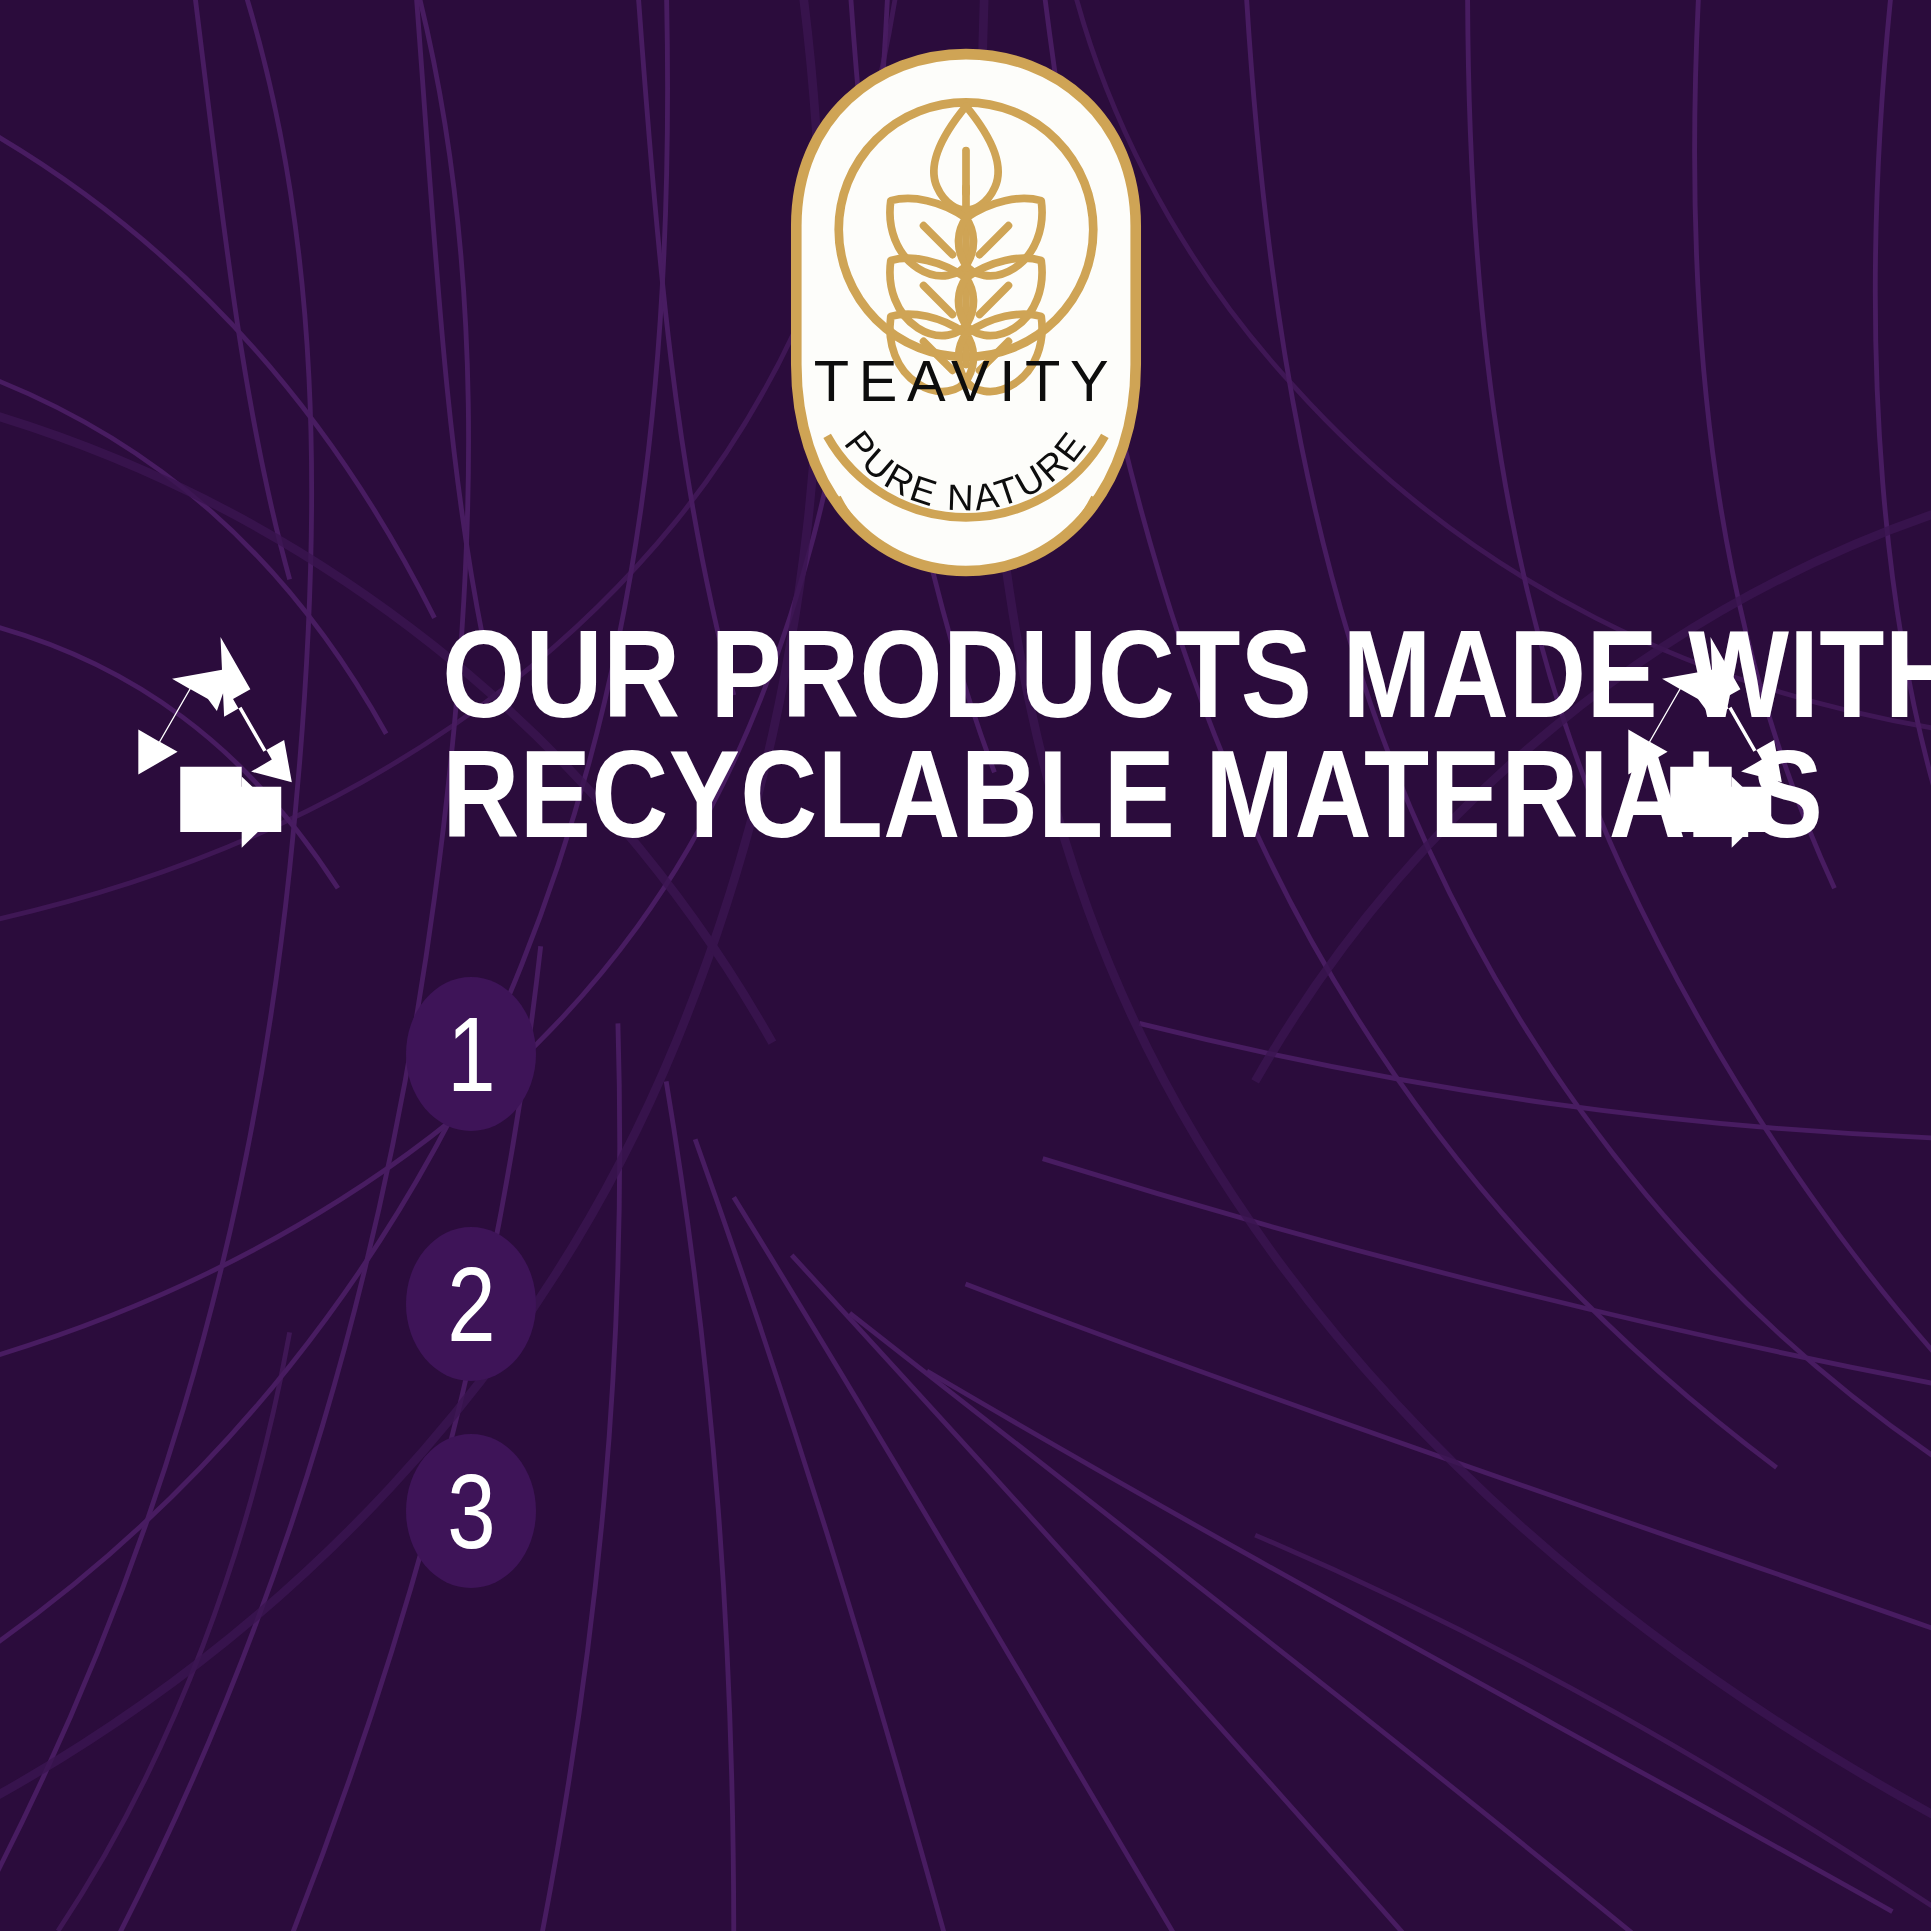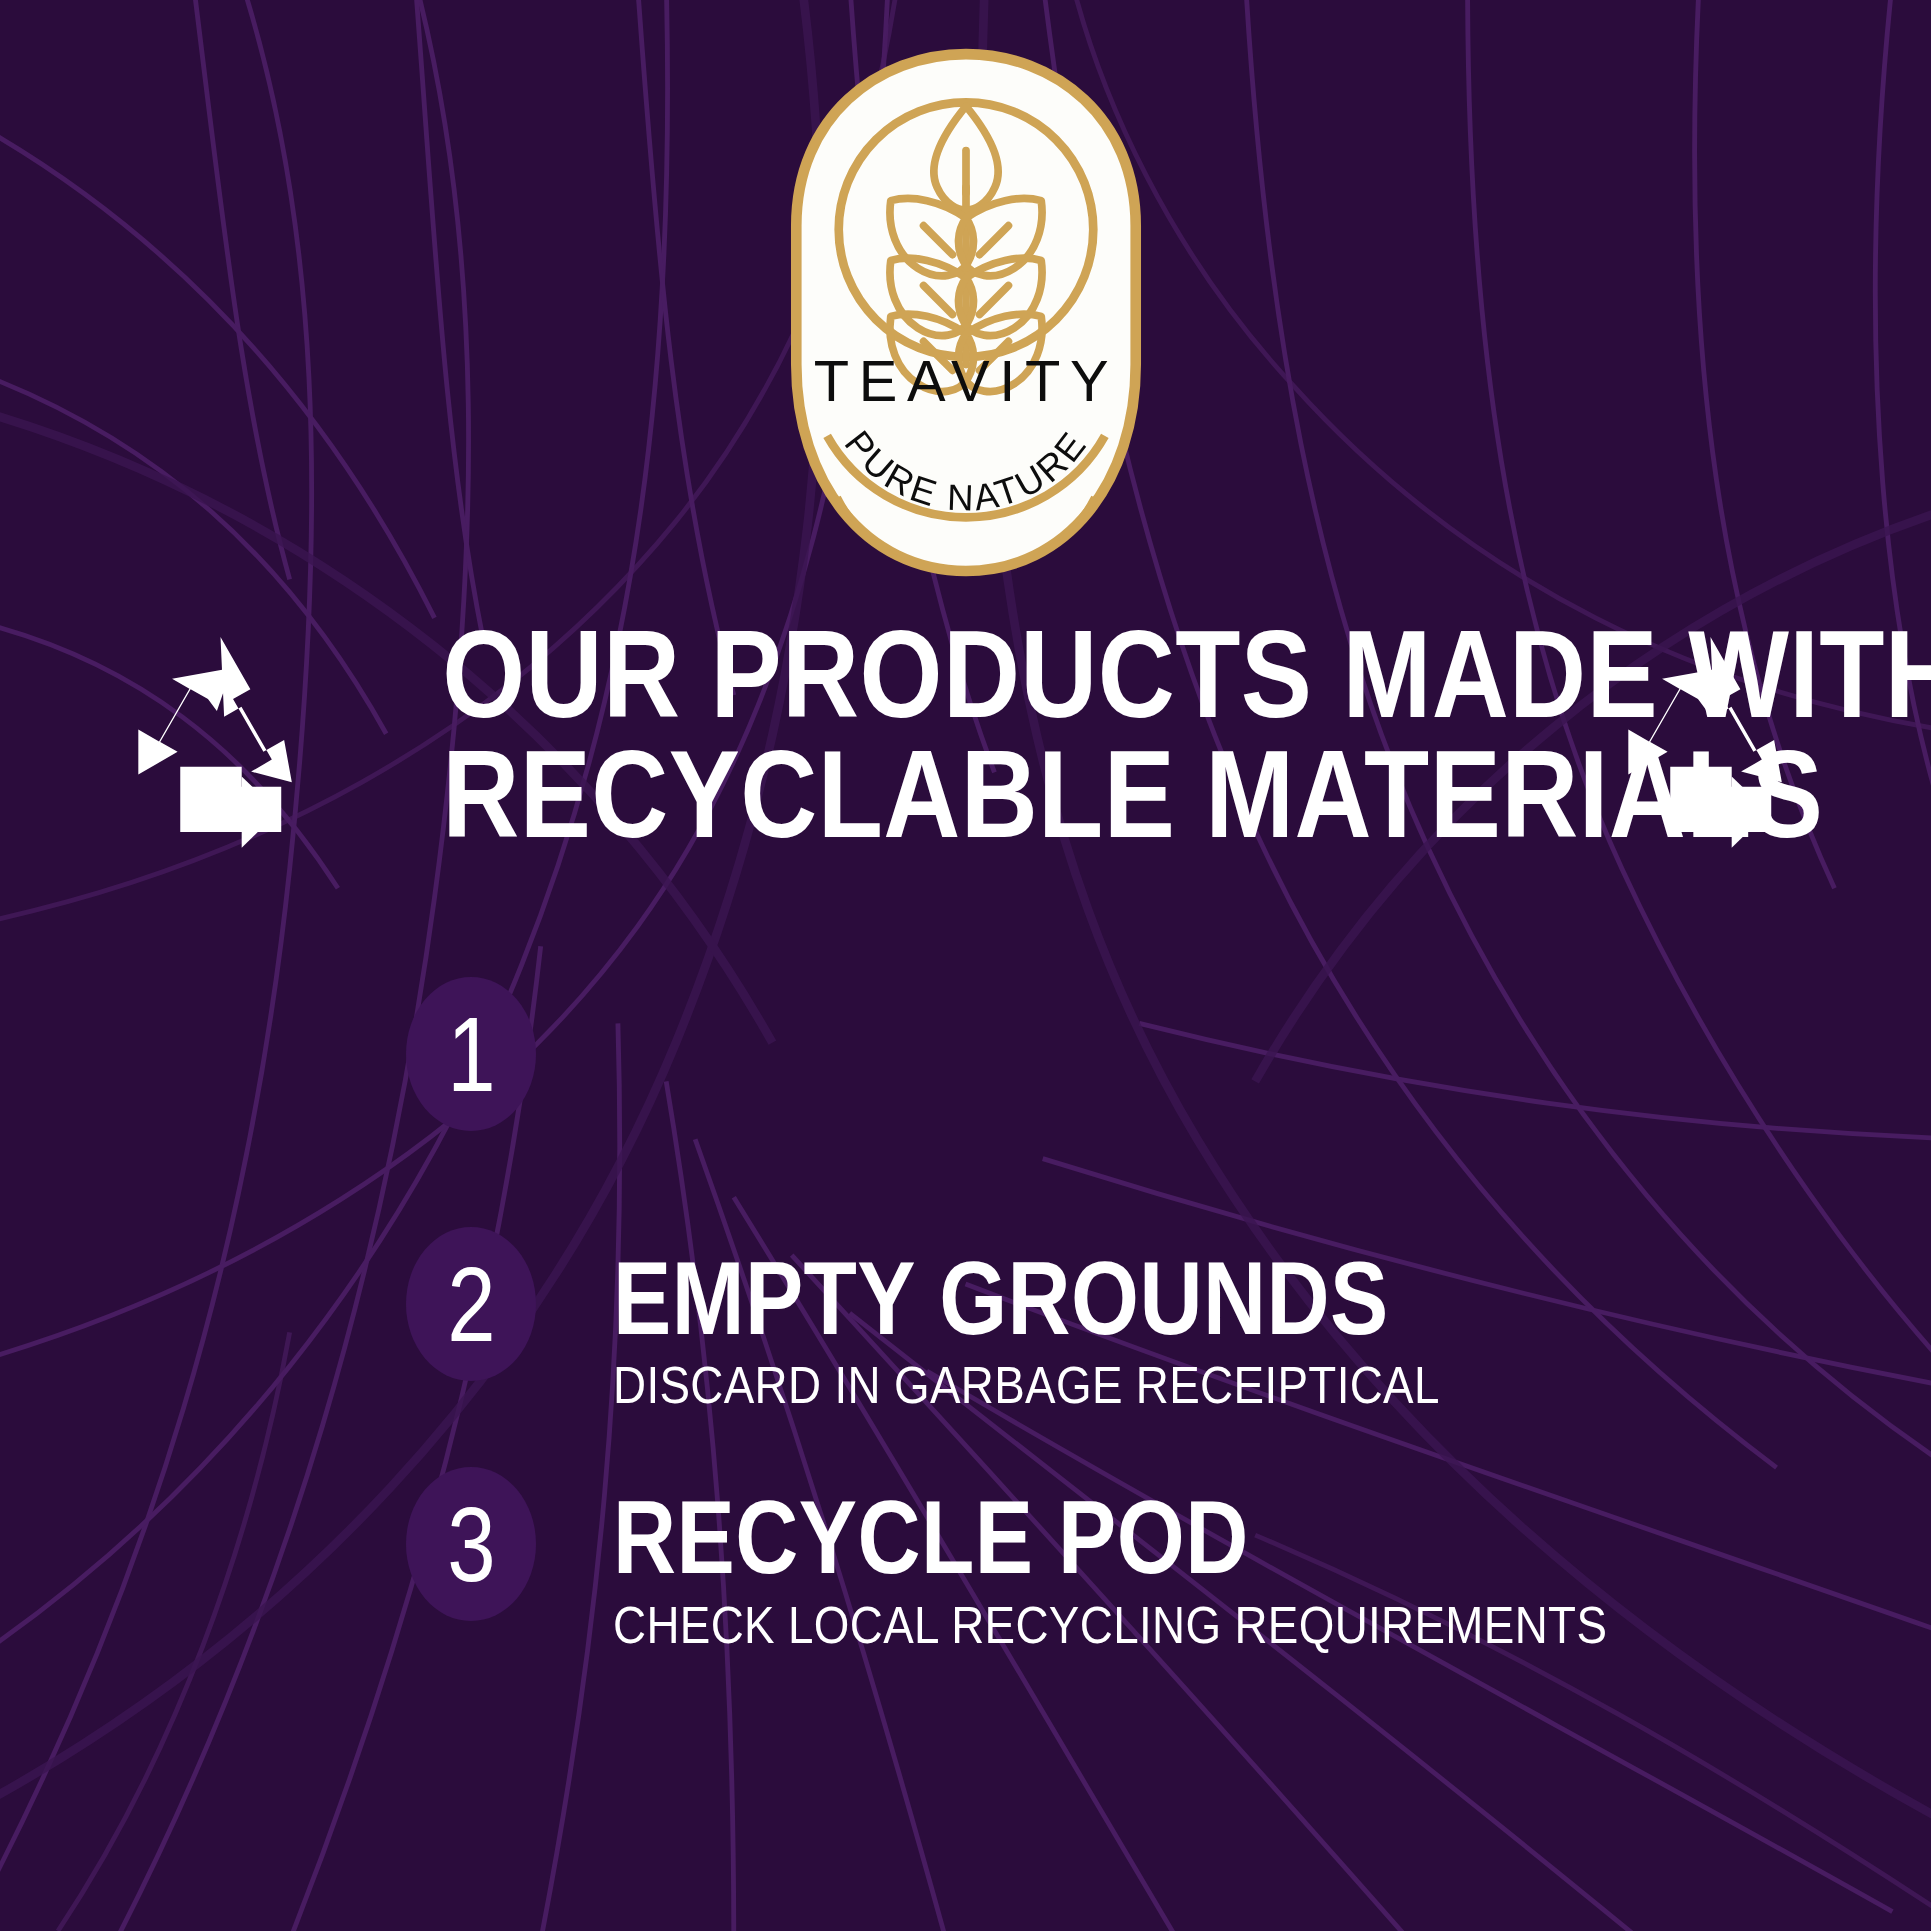--- a/index.html
+++ b/index.html
@@ -297,31 +297,23 @@
     <div class="step-row" id="step-1">
       <div class="step-badge">
         <span class="step-num">1</span>
       </div>
     </div>
 
     <div class="step-row" id="step-2">
       <div class="step-badge">
         <span class="step-num">2</span>
       </div>
-      <div class="step-body">
-        <div class="step-title">EMPTY GROUNDS</div>
-        <div class="step-sub">DISCARD IN GARBAGE RECEIPTICAL</div>
-      </div>
     </div>
 
     <div class="step-row" id="step-3">
       <div class="step-badge">
         <span class="step-num">3</span>
       </div>
-      <div class="step-body">
-        <div class="step-title">RECYCLE POD</div>
-        <div class="step-sub">CHECK LOCAL RECYCLING REQUIREMENTS</div>
-      </div>
     </div>
 
   </div>
 </div>
 
 
 </body></html>

